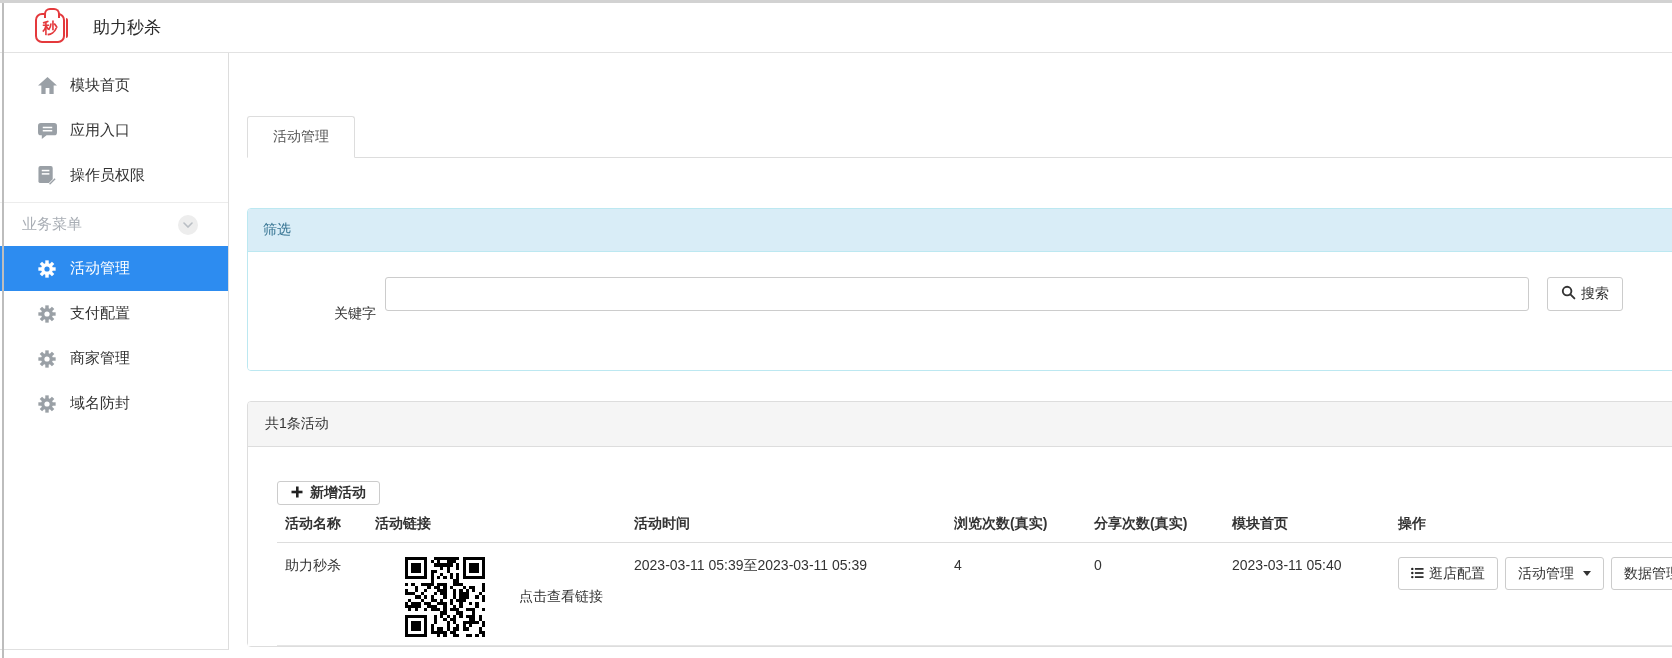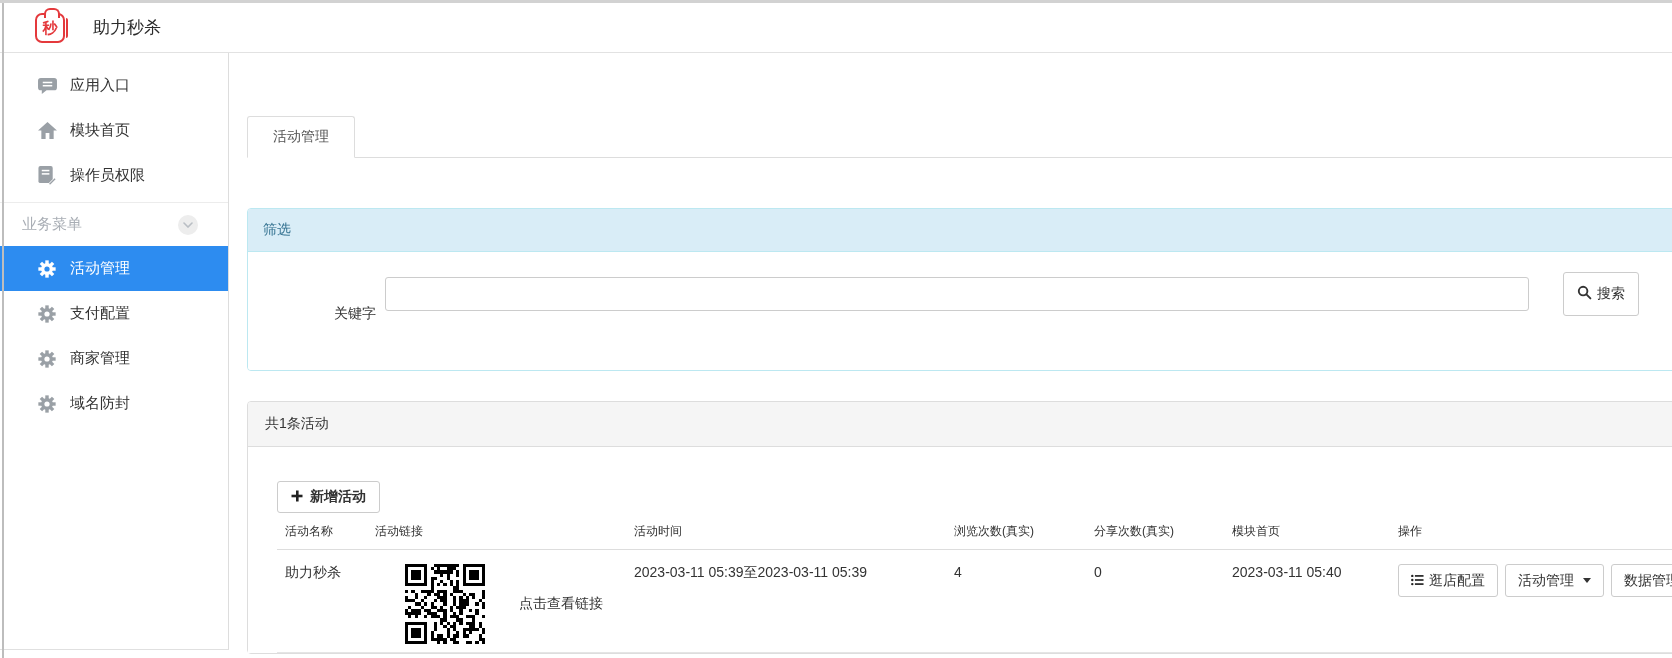--- a/index.html
+++ b/index.html
@@ -48,30 +48,30 @@
   .tab.active{border-bottom-color:#fff;}
 
   .panel{width:1500px;border-radius:4px;}
   .panel-filter{margin-top:50px;border:1px solid var(--info-border);}
   .panel-filter .panel-heading{background:var(--info-bg);color:var(--info-text);padding:12px 15px;border-bottom:1px solid var(--info-border);border-radius:3px 3px 0 0;}
   .panel-filter .panel-body{height:118px;padding:13px 15px;background:#fff;border-radius:0 0 3px 3px;}
   .filter-row{display:flex;align-items:center;}
   .filter-label{width:122px;text-align:right;padding-right:9px;color:#333;margin-top:40px;}
   .filter-input{width:1144px;height:34px;border:1px solid #ccc;border-radius:3px;padding:0 10px;font-size:14px;font-family:inherit;color:#333;outline:none;}
   .btn{display:inline-flex;align-items:center;justify-content:center;gap:5px;background:#fff;border:1px solid #ccc;border-radius:3px;color:#333;font-size:14px;font-family:inherit;cursor:pointer;white-space:nowrap;}
-  .btn-search{height:44px;padding:8px 13px;margin-left:34px;}
+  .btn-search{height:34px;padding:8px 13px;margin-left:18px;}
 
   .panel-list{margin-top:30px;border:1px solid var(--border);}
   .panel-list .panel-heading{background:#f5f5f5;color:#333;padding:13px 17px;border-bottom:1px solid var(--border);border-radius:3px 3px 0 0;font-size:14px;}
   .panel-list .panel-body{background:#fff;padding:34px 0 0 29px;}
-  .btn-add{height:32px;padding:0 13px;font-weight:bold;}
+  .btn-add{height:24px;padding:0 13px;font-weight:bold;}
   .btn-add svg{margin-right:2px;}
 
   table.acts{border-collapse:collapse;width:1420px;table-layout:fixed;margin-top:0;}
-  table.acts th{font-weight:normal;text-align:left;padding:10px 8px 9px;border-bottom:1px solid var(--border);font-size:12px;color:#333;}
+  table.acts th{font-weight:bold;text-align:left;padding:10px 8px 9px;border-bottom:1px solid var(--border);font-size:14px;color:#333;}
   table.acts td{vertical-align:top;padding:14px 8px 8px;border-bottom:1px solid #e5e5e5;font-size:14px;color:#333;}
   td.link-cell{padding-top:11px;padding-bottom:15px;}
   .link-wrap{display:flex;align-items:center;gap:15px;margin-left:30px;}
   #qr{display:block;}
   .link-text{color:#333;cursor:pointer;margin-left:19px;}
   td.actions-cell{padding-top:4px;}
   .actions-wrap{display:flex;gap:7px;}
   .btn-act{height:33px;padding:12px 12px;}
   .caret{display:inline-block;width:0;height:0;border-left:4px solid transparent;border-right:4px solid transparent;border-top:5px solid #333;margin-left:4px;}
 </style>
@@ -86,34 +86,34 @@
     <span class="ch">秒</span>
   </span>
   <span class="app-title">助力秒杀</span>
 </header>
 
 <div class="layout">
   <aside class="sidebar">
     <div class="side-item">
       <span class="sicon">
         <svg width="19" height="18" viewBox="0 0 20 19">
+            <path fill="currentColor" d="M10 0 L20 9 H16.5 V18 H12 V11.5 H8 V18 H3.5 V9 H0 Z"></path>
+          </svg>
+      </span>
+      <span>模块首页</span>
+    </div>
+    <div class="side-item">
+      <span class="sicon">
+        <svg width="19" height="18" viewBox="0 0 20 19">
             <path fill="currentColor" d="M3 1 h14 a3 3 0 0 1 3 3 v7 a3 3 0 0 1 -3 3 h-8 l-5 4 v-4 h-1 a3 3 0 0 1 -3 -3 v-7 a3 3 0 0 1 3 -3 z"></path>
             <rect x="5" y="5" width="10" height="1.6" fill="#fff"></rect>
             <rect x="5" y="8.4" width="10" height="1.6" fill="#fff"></rect>
           </svg>
       </span>
       <span>应用入口</span>
-    </div>
-    <div class="side-item">
-      <span class="sicon">
-        <svg width="19" height="18" viewBox="0 0 20 19">
-            <path fill="currentColor" d="M10 0 L20 9 H16.5 V18 H12 V11.5 H8 V18 H3.5 V9 H0 Z"></path>
-          </svg>
-      </span>
-      <span>模块首页</span>
     </div>
     <div class="side-item">
       <span class="sicon">
         <svg width="18" height="19" viewBox="0 0 18 20">
             <path fill="currentColor" d="M2 0 h11 a2 2 0 0 1 2 2 v12 l-4 4 H2 a2 2 0 0 1 -2 -2 V2 a2 2 0 0 1 2 -2 z"></path>
             <rect x="3.5" y="4" width="8" height="1.6" fill="#fff"></rect>
             <rect x="3.5" y="7.5" width="8" height="1.6" fill="#fff"></rect>
             <path fill="currentColor" d="M11 19 l6 -6 1 1 -5.5 5.5 z"></path>
           </svg>
       </span>

